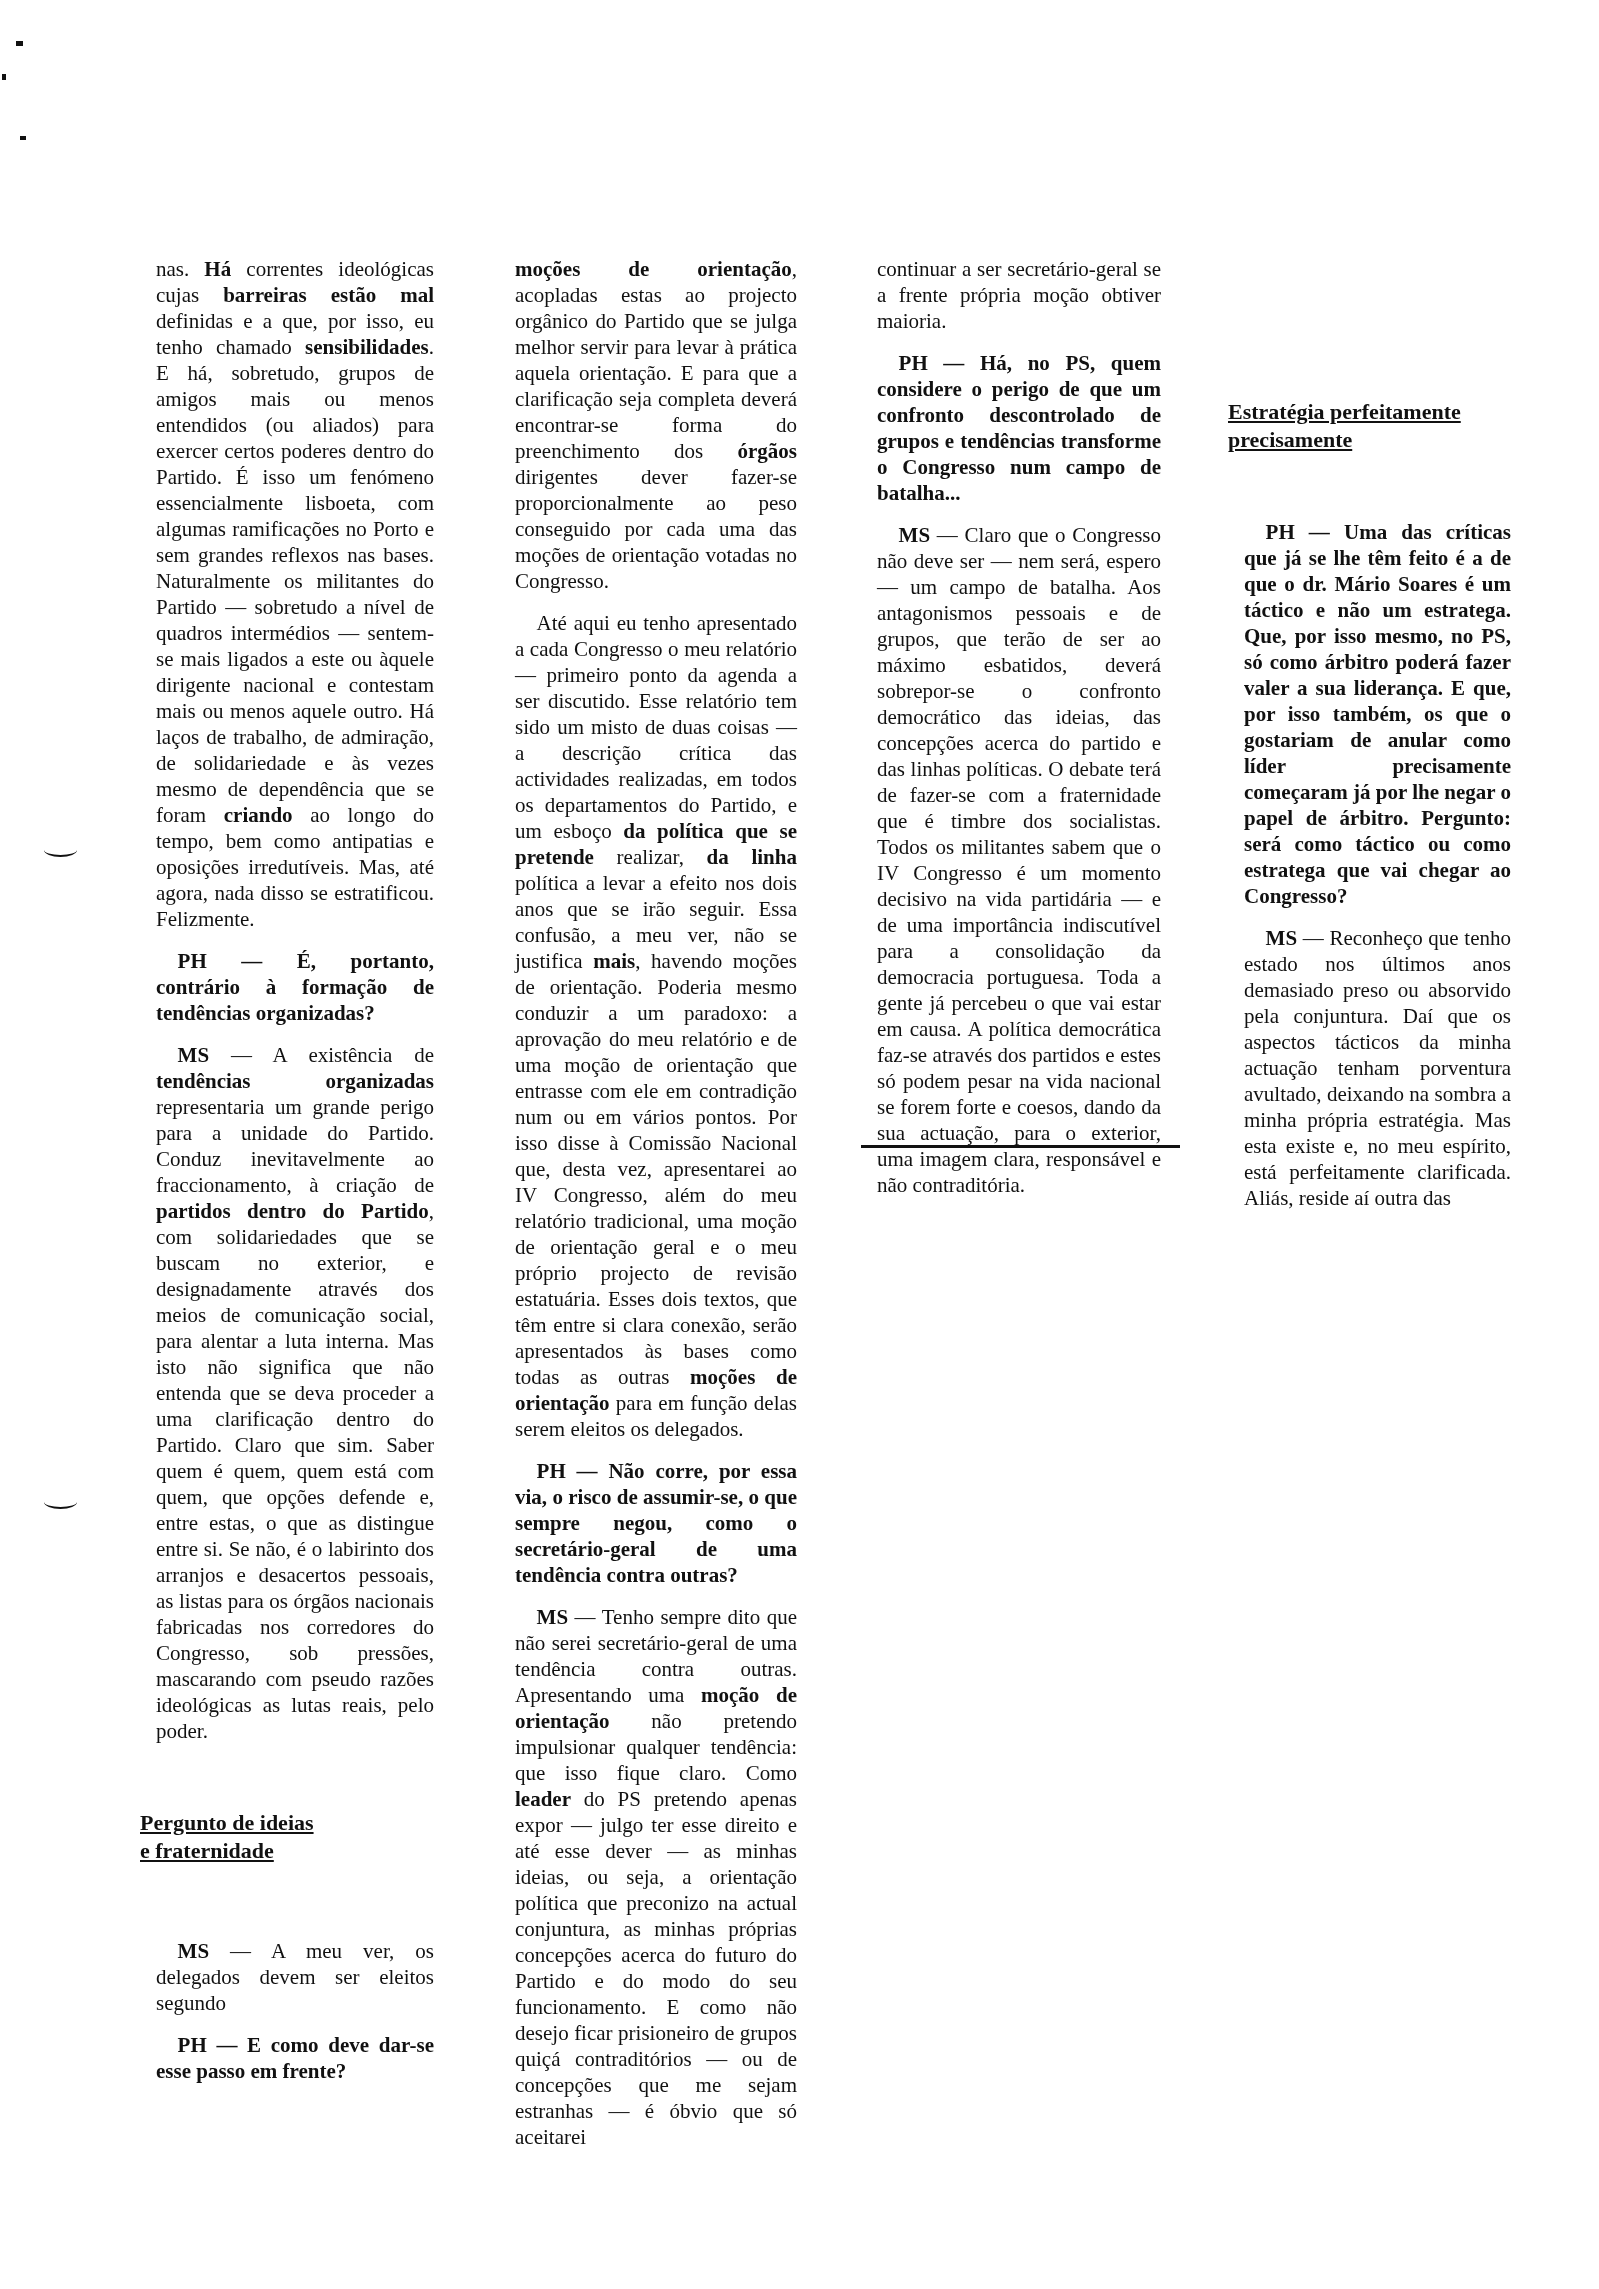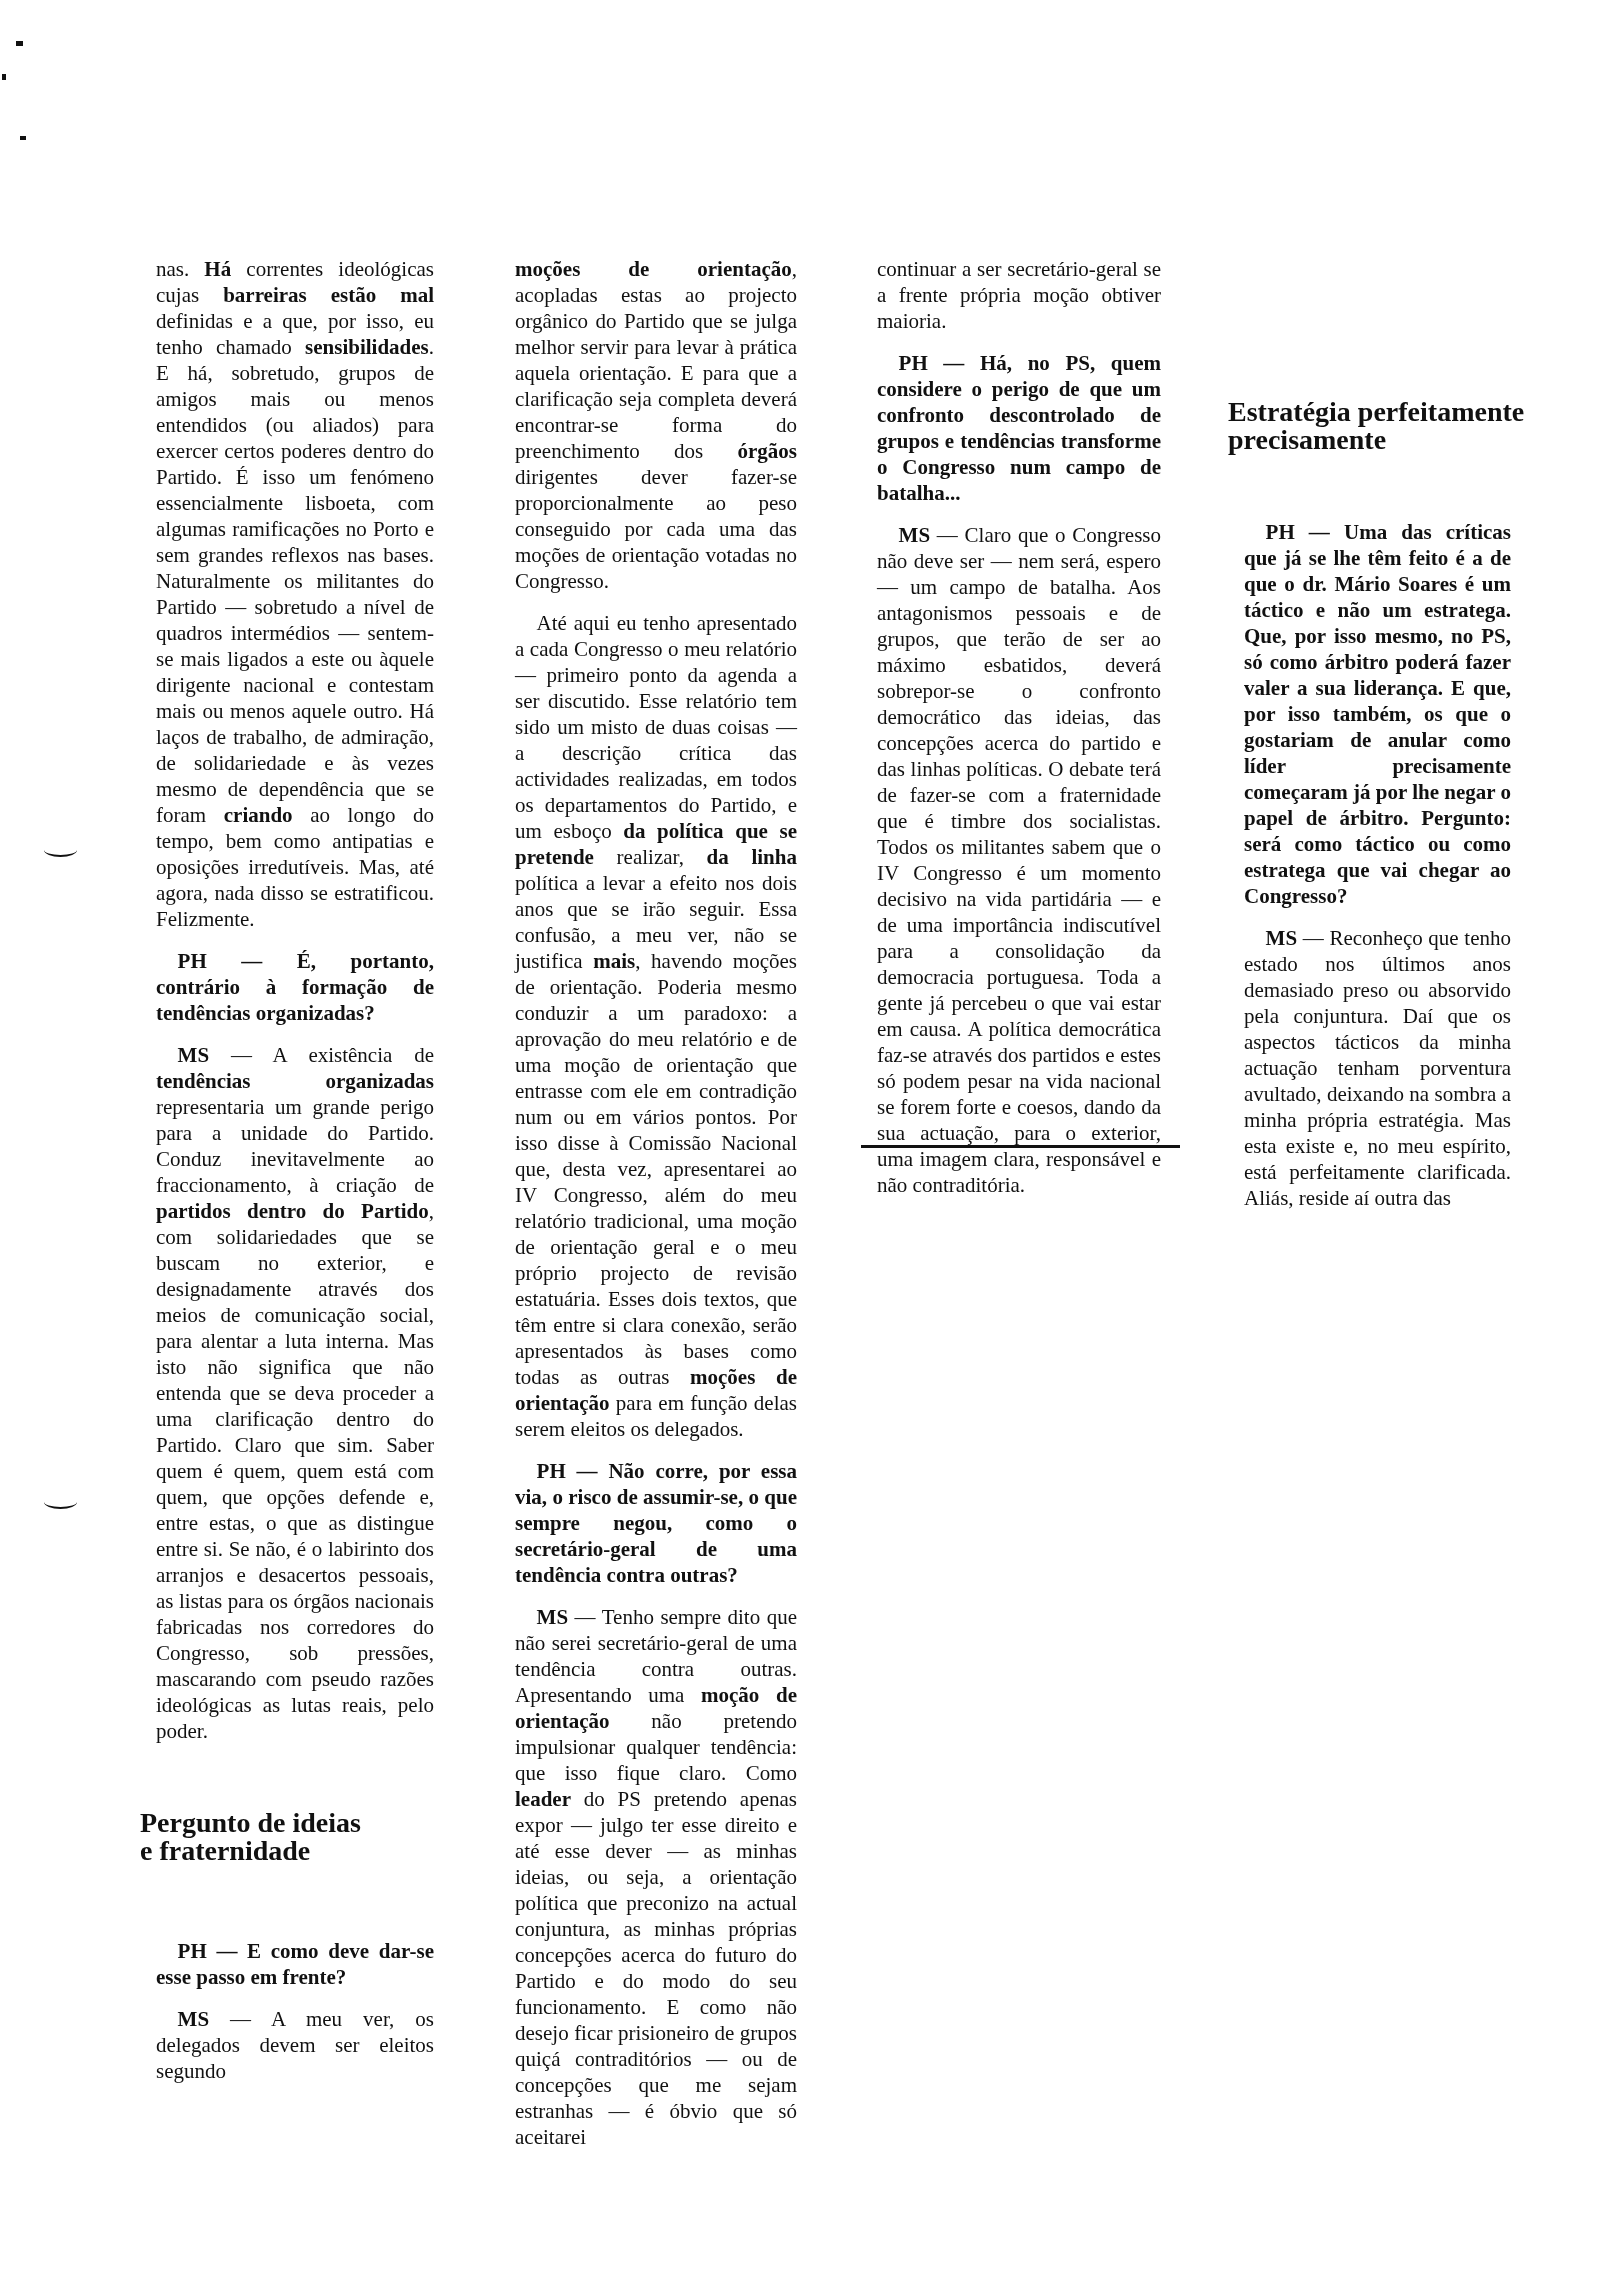--- a/index.html
+++ b/index.html
@@ -14,22 +14,22 @@
     }
     .col p { margin: 16px; text-indent: 21.6px; }
     .col p.noindent { text-indent: 0; }
     .col b { font-weight: bold; }
     #col1 { left: 140px; top: 240px; width: 310px; }
     #col2 { left: 499px; top: 240px; width: 314px; }
     #col3 { left: 861px; top: 240px; width: 316px; }
     #col4 { left: 1228px; top: 240px; width: 299px; }
     .heading {
       font-family: "Liberation Serif", "DejaVu Serif", serif;
-      font-weight: bold; font-size: 28px; line-height: 28px; text-align: left;
-      margin: 0; text-indent: 0;
+      font-weight: bold; font-size: 22px; line-height: 28px; text-align: left;
+      margin: 0; text-indent: 0; text-decoration: underline;
     }
     .heading span { display: block; }
     .spacer-h1 { height: 49px; }
     .spacer-h2 { height: 57px; }
     .rule {
       position: absolute; left: 861px; top: 1145px; width: 319px; height: 2.9px;
       background: #111;
     }
     .mark { position: absolute; background: #111; }
     .bracket {
@@ -52,22 +52,22 @@
       <p><b>PH — É, portanto, contrário à formação de tendências organizadas?</b></p>
       <p><b>MS</b> — A existência de <b>tendências organizadas</b> representaria um grande perigo para a unidade do Partido. Conduz inevitavelmente ao fraccionamento, à criação de <b>partidos dentro do Partido</b>, com solidariedades que se buscam no exterior, e designadamente através dos meios de comunicação social, para alentar a luta interna. Mas isto não significa que não entenda que se deva proceder a uma clarificação dentro do Partido. Claro que sim. Saber quem é quem, quem está com quem, que opções defende e, entre estas, o que as distingue entre si. Se não, é o labirinto dos arranjos e desacertos pessoais, as listas para os órgãos nacionais fabricadas nos corredores do Congresso, sob pressões, mascarando com pseudo razões ideológicas as lutas reais, pelo poder.</p>
     </div>
   <div class="spacer-h1"></div>
   <h2 class="heading">
     <span>Pergunto de ideias</span>
     <span>e fraternidade</span>
   </h2>
   <div class="spacer-h2"></div>
   <div id="col1-after">
+      <p><b>MS</b> — A meu ver, os delegados devem ser eleitos segundo</p>
       <p><b>PH — E como deve dar-se esse passo em frente?</b></p>
-      <p><b>MS</b> — A meu ver, os delegados devem ser eleitos segundo</p>
     </div>
 </div>
 
 <div class="col" id="col2">
   <div id="col2-body">
       <p class="noindent"><b>moções de orientação</b>, acopladas estas ao projecto orgânico do Partido que se julga melhor servir para levar à prática aquela orientação. E para que a clarificação seja completa deverá encontrar-se forma do preenchimento dos <b>órgãos</b> dirigentes dever fazer-se proporcionalmente ao peso conseguido por cada uma das moções de orientação votadas no Congresso.</p>
       <p>Até aqui eu tenho apresentado a cada Congresso o meu relatório — primeiro ponto da agenda a ser discutido. Esse relatório tem sido um misto de duas coisas — a descrição crítica das actividades realizadas, em todos os departamentos do Partido, e um esboço <b>da política que se pretende</b> realizar, <b>da linha</b> política a levar a efeito nos dois anos que se irão seguir. Essa confusão, a meu ver, não se justifica <b>mais</b>, havendo moções de orientação. Poderia mesmo conduzir a um paradoxo: a aprovação do meu relatório e de uma moção de orientação que entrasse com ele em contradição num ou em vários pontos. Por isso disse à Comissão Nacional que, desta vez, apresentarei ao IV Congresso, além do meu relatório tradicional, uma moção de orientação geral e o meu próprio projecto de revisão estatuária. Esses dois textos, que têm entre si clara conexão, serão apresentados às bases como todas as outras <b>moções de orientação</b> para em função delas serem eleitos os delegados.</p>
       <p><b>PH — Não corre, por essa via, o risco de assumir-se, o que sempre negou, como o secretário-geral de uma tendência contra outras?</b></p>
       <p><b>MS</b> — Tenho sempre dito que não serei secretário-geral de uma tendência contra outras. Apresentando uma <b>moção de orientação</b> não pretendo impulsionar qualquer tendência: que isso fique claro. Como <b>leader</b> do PS pretendo apenas expor — julgo ter esse direito e até esse dever — as minhas ideias, ou seja, a orientação política que preconizo na actual conjuntura, as minhas próprias concepções acerca do futuro do Partido e do modo do seu funcionamento. E como não desejo ficar prisioneiro de grupos quiçá contraditórios — ou de concepções que me sejam estranhas — é óbvio que só aceitarei</p>
     </div>

